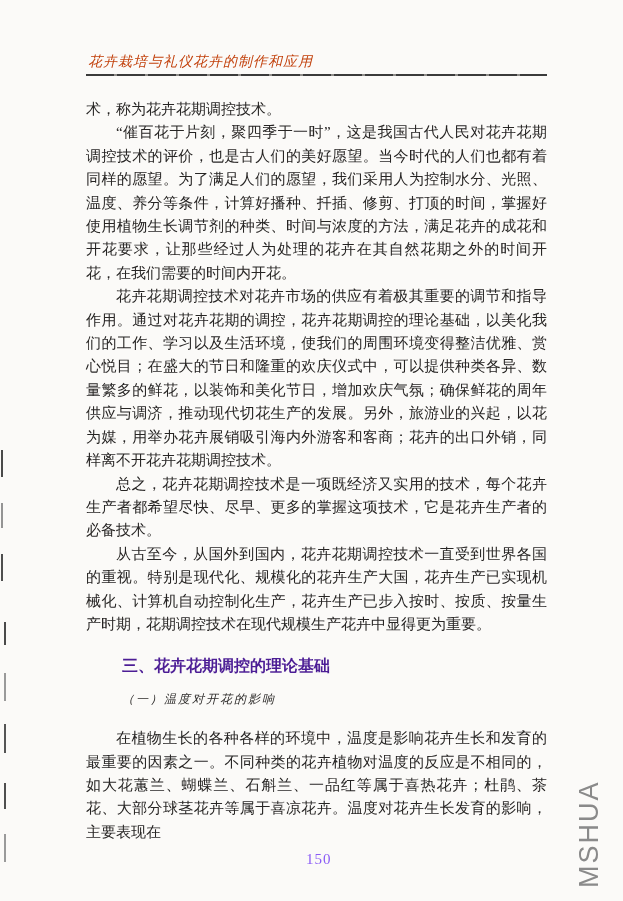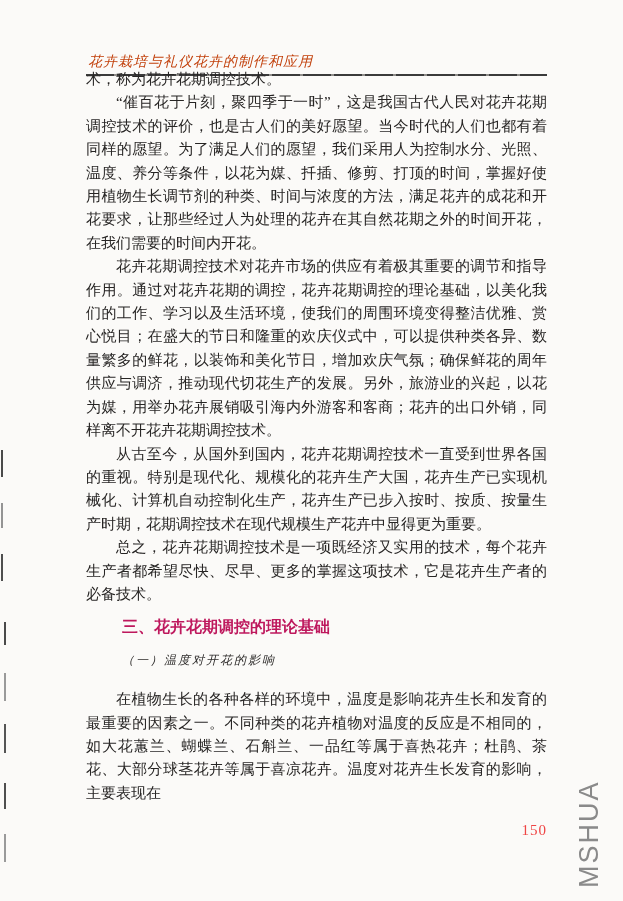--- a/index.html
+++ b/index.html
@@ -28,62 +28,62 @@
     left: 86px; top: 74px;
     width: 461px; height: 2px;
     background: repeating-linear-gradient(to right,
       #3b3b3b 0px, #3b3b3b 28px,
       #8f8d8a 28px, #8f8d8a 31px);
   }
 
   
   .body-text {
     position: absolute;
-    left: 86px; top: 68px;
+    left: 86px; top: 98px;
     width: 461px;
     font-size: 15px;
     line-height: 23.4px;
     color: #272524;
     text-align: justify;
     text-justify: inter-character;
   }
   .para { margin: 0; text-indent: 2em; }
   .para.no-indent { text-indent: 0; }
 
   .section-heading {
-    margin: 9px 0 0 0;
+    margin: 18px 0 0 0;
     padding-left: 36px;
     font-size: 16px;
     font-weight: 700;
     line-height: 23.4px;
-    color: #be185d;
+    color: #4c1d95;
     font-family: "Liberation Sans", "DejaVu Sans", sans-serif;
     text-align: left;
   }
   .subsection-heading {
     margin: 10px 0 0 0;
     padding-left: 36px;
     font-size: 12px;
     font-weight: 400;
     font-style: italic;
     letter-spacing: 2px;
     line-height: 23.4px;
     color: #2c2a29;
     text-align: left;
   }
   .para.after-subhead { margin-top: 16px; }
 
   .page-number {
-    margin-top: 14px;
+    margin-top: 4px;
     font-size: 15px;
     line-height: 23px;
     letter-spacing: 1px;
     text-indent: 0.3em;
-    color: #ef4444;
-    text-align: right;
+    color: #8b5cf6;
+    text-align: center;
   }
 
   
   .watermark {
     position: absolute;
     left: 540px; top: 822px;
     width: 100px; height: 32px;
     text-align: center;
     transform: rotate(-90deg);
     font-family: "Liberation Sans", "DejaVu Sans", sans-serif;
@@ -103,27 +103,27 @@
 <div class="page">
 
   <div class="running-title">花卉栽培与礼仪花卉的制作和应用</div>
 
   <div class="header-rule"></div>
 
   <main class="body-text">
 
     <p class="para no-indent">术，称为花卉花期调控技术。</p>
 
-    <p class="para">“催百花于片刻，聚四季于一时”，这是我国古代人民对花卉花期调控技术的评价，也是古人们的美好愿望。当今时代的人们也都有着同样的愿望。为了满足人们的愿望，我们采用人为控制水分、光照、温度、养分等条件，以花为媒、扦插、修剪、打顶的时间，掌握好使用植物生长调节剂的种类、时间与浓度的方法，满足花卉的成花和开花要求，让那些经过人为处理的花卉在其自然花期之外的时间开花，在我们需要的时间内开花。</p>
+    <p class="para">“催百花于片刻，聚四季于一时”，这是我国古代人民对花卉花期调控技术的评价，也是古人们的美好愿望。当今时代的人们也都有着同样的愿望。为了满足人们的愿望，我们采用人为控制水分、光照、温度、养分等条件，计算好播种、扦插、修剪、打顶的时间，掌握好使用植物生长调节剂的种类、时间与浓度的方法，满足花卉的成花和开花要求，让那些经过人为处理的花卉在其自然花期之外的时间开花，在我们需要的时间内开花。</p>
 
     <p class="para">花卉花期调控技术对花卉市场的供应有着极其重要的调节和指导作用。通过对花卉花期的调控，花卉花期调控的理论基础，以美化我们的工作、学习以及生活环境，使我们的周围环境变得整洁优雅、赏心悦目；在盛大的节日和隆重的欢庆仪式中，可以提供种类各异、数量繁多的鲜花，以装饰和美化节日，增加欢庆气氛；确保鲜花的周年供应与调济，推动现代切花生产的发展。另外，旅游业的兴起，以花为媒，用举办花卉展销吸引海内外游客和客商；花卉的出口外销，同样离不开花卉花期调控技术。</p>
 
+    <p class="para">总之，花卉花期调控技术是一项既经济又实用的技术，每个花卉生产者都希望尽快、尽早、更多的掌握这项技术，它是花卉生产者的必备技术。</p>
+
     <p class="para">从古至今，从国外到国内，花卉花期调控技术一直受到世界各国的重视。特别是现代化、规模化的花卉生产大国，花卉生产已实现机械化、计算机自动控制化生产，花卉生产已步入按时、按质、按量生产时期，花期调控技术在现代规模生产花卉中显得更为重要。</p>
-
-    <p class="para">总之，花卉花期调控技术是一项既经济又实用的技术，每个花卉生产者都希望尽快、尽早、更多的掌握这项技术，它是花卉生产者的必备技术。</p>
 
     <h2 class="section-heading">三、花卉花期调控的理论基础</h2>
 
     <h3 class="subsection-heading">（一）温度对开花的影响</h3>
 
     <p class="para after-subhead">在植物生长的各种各样的环境中，温度是影响花卉生长和发育的最重要的因素之一。不同种类的花卉植物对温度的反应是不相同的，如大花蕙兰、蝴蝶兰、石斛兰、一品红等属于喜热花卉；杜鹃、茶花、大部分球茎花卉等属于喜凉花卉。温度对花卉生长发育的影响，主要表现在</p>
 
     <div class="page-number">150</div>
   </main>
 

